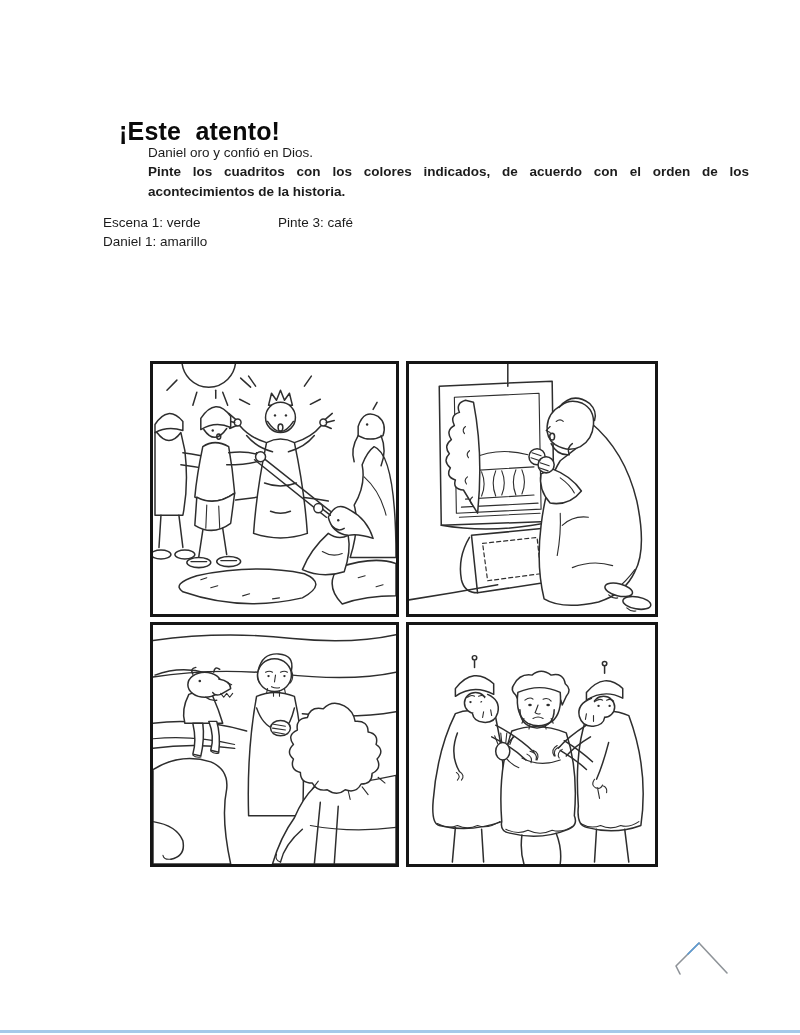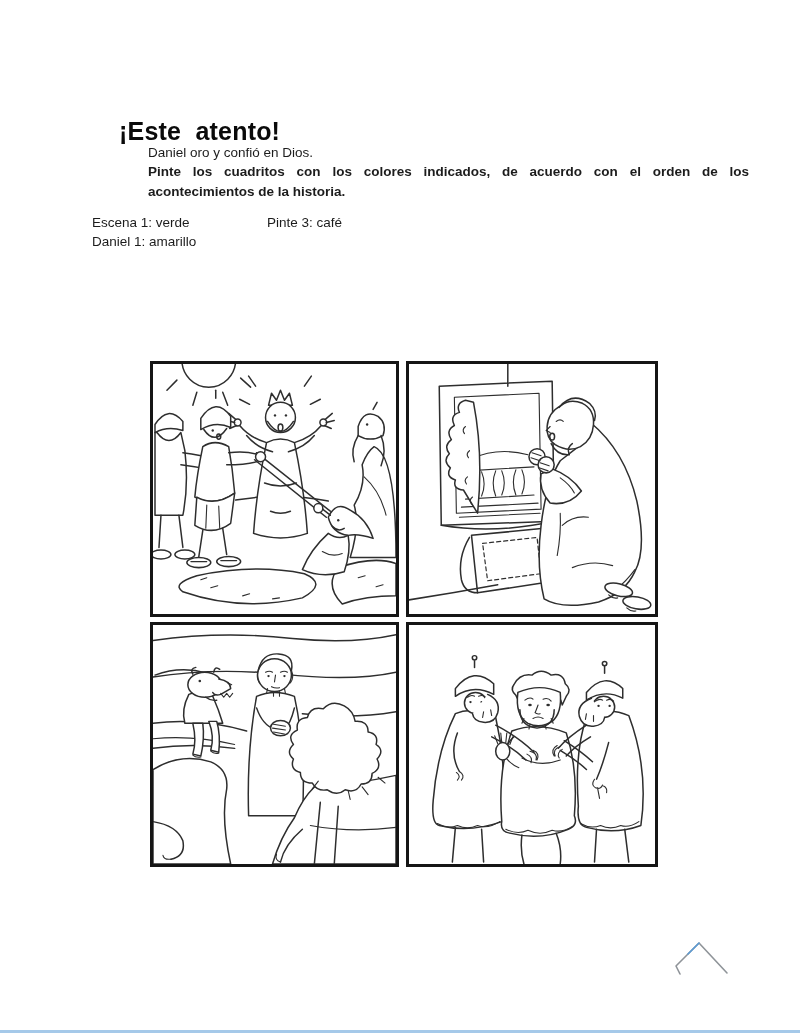--- a/index.html
+++ b/index.html
@@ -4,21 +4,21 @@
 <style>
   html,body{margin:0;padding:0;background:#ffffff;}
   .page{position:relative;width:800px;height:1035px;background:#ffffff;overflow:hidden;
         font-family:"Liberation Sans", sans-serif;color:#1c1c1c;}
   .hdr{position:absolute;left:103px;top:57px;font-size:15px;font-weight:bold;
        letter-spacing:.4px;color:#111;white-space:pre;}
   .ttl{position:absolute;left:103px;top:101px;margin:16px;font-size:25px;font-weight:bold;
        color:#0a0a0a;white-space:pre;letter-spacing:.2px;}
   .intro{position:absolute;left:103px;top:143px;width:601px;font-size:13.5px;line-height:19.3px;margin-left:45px;}
   .intro .l2{text-align:justify;font-weight:bold;}
-  .scenes{position:absolute;left:92px;top:213px;display:grid;
+  .scenes{position:absolute;left:103px;top:213px;display:grid;
           grid-template-columns:175px auto;font-size:13.5px;line-height:19.3px;}
   .panels{position:absolute;left:150px;top:361px;display:grid;
           grid-template-columns:249px 252px;grid-template-rows:256px 245px;gap:5px 7px;}
   .panel{border:3px solid #151515;background:#fff;box-sizing:border-box;overflow:hidden;}
   .panel svg{display:block;width:100%;height:100%;}
   .art *{stroke:#2e2e2e;stroke-width:1.5;fill:none;stroke-linecap:round;stroke-linejoin:round;}
   .art .w{fill:#ffffff;}
   .art .dot{fill:#2e2e2e;stroke:none;}
   .art .dash{stroke-dasharray:4 3;stroke-width:1.2;}
   .art .thin{stroke-width:1.1;}

